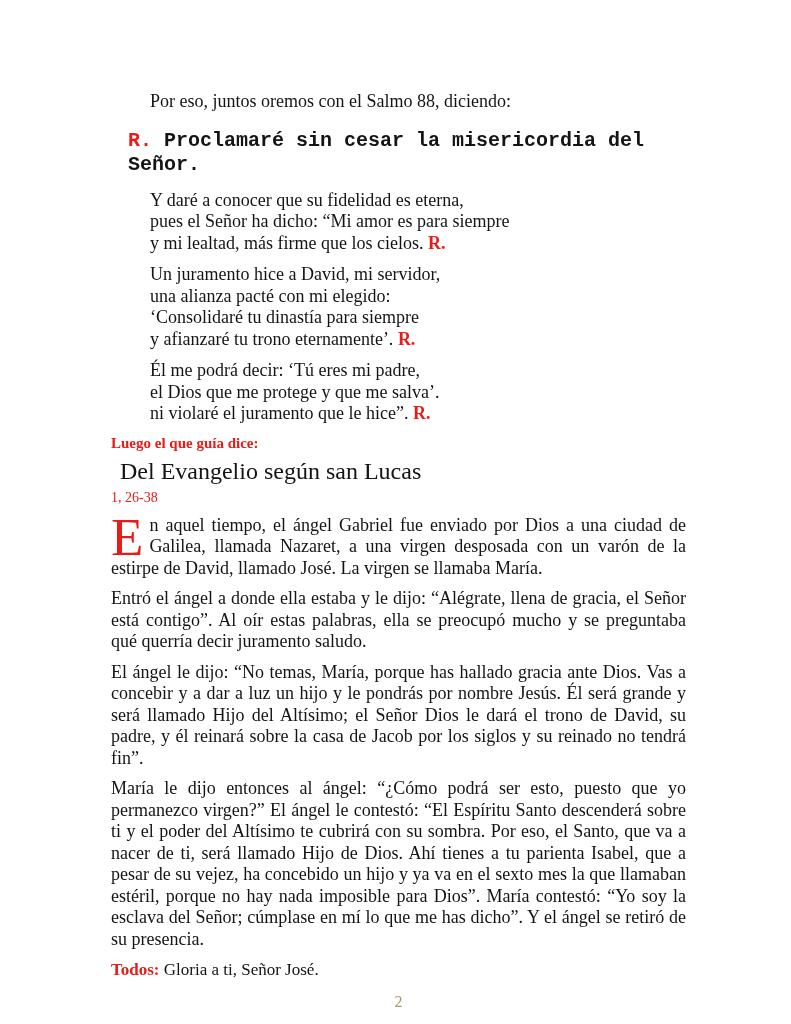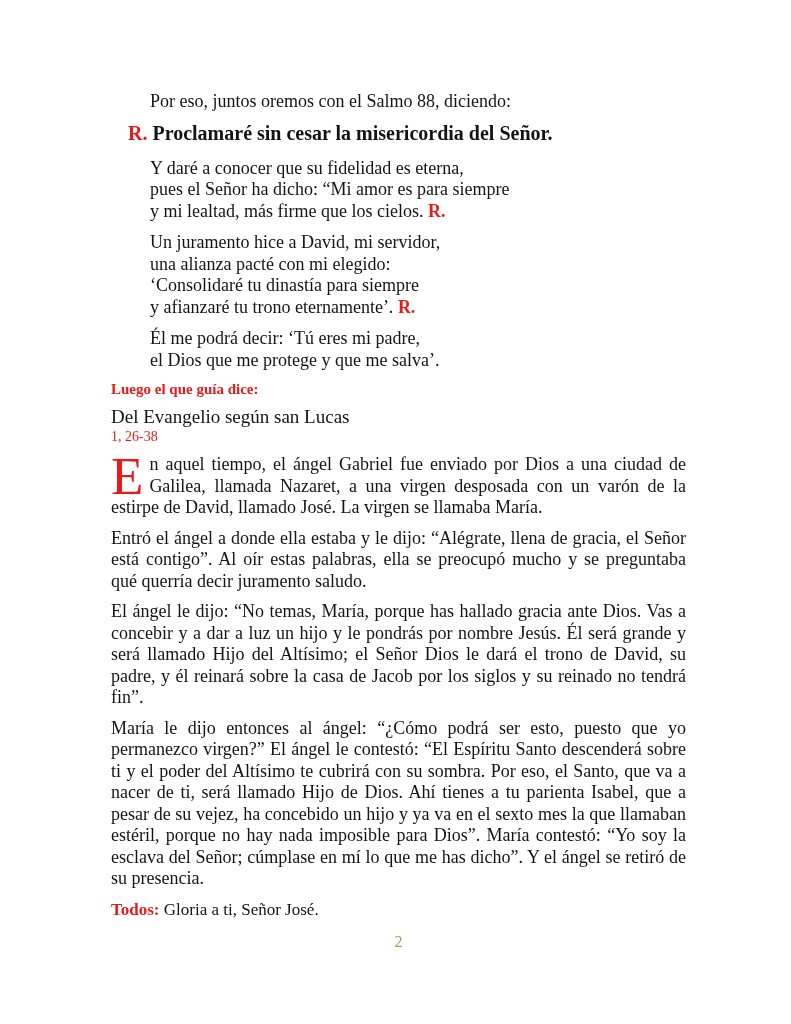--- a/index.html
+++ b/index.html
@@ -14,40 +14,41 @@
     box-sizing: border-box;
     width: 791px; height: 831px;
     padding: 91px 105px 0 111px;
   }
   
   .intro {
     margin: 0 0 5px 39px;
     font-size: 18px; line-height: 21.5px;
   }
   .response-line {
-    margin: 8px 0 13px 17px;
+    margin: 16px 0 13px 17px;
     font-size: 20px; line-height: 24px;
     font-weight: bold;
+    font-family: Liberation Mono, monospace;
   }
   .r { color: var(--red); font-weight: bold; }
   .stanza {
     margin: 0 0 10px 39px;
     font-size: 18px; line-height: 21.5px;
   }
   .stanza-line { white-space: nowrap; }
   
   .rubric {
     margin: 5px 0 10px 0;
     color: var(--red);
     font-size: 15px; line-height: 16px;
     font-weight: bold;
   }
   .gospel-title {
-    margin: 0;
-    font-size: 19px; line-height: 20px;
+    margin: 9px;
+    font-size: 24px; line-height: 20px;
   }
   .verse-ref {
     margin: 2px 0 10px 0;
     color: var(--red);
     font-size: 14px; line-height: 15px;
   }
   .para {
     margin: 0 0 9px 0;
     font-size: 18px; line-height: 21.5px;
     text-align: justify;
@@ -98,20 +99,24 @@
     <div class="stanza-line">‘Consolidaré tu dinastía para siempre</div>
     <div class="stanza-line">
       <span>y afianzaré tu trono eternamente’.</span>
       <span class="r">R.</span>
     </div>
   </div>
 
   <div class="stanza">
     <div class="stanza-line">Él me podrá decir: ‘Tú eres mi padre,</div>
     <div class="stanza-line">el Dios que me protege y que me salva’.</div>
+    <div class="stanza-line">
+      <span>ni violaré el juramento que le hice”.</span>
+      <span class="r">R.</span>
+    </div>
   </div>
 
   <div class="rubric">Luego el que guía dice:</div>
   <div class="gospel-title">Del Evangelio según san Lucas</div>
   <div class="verse-ref">1, 26-38</div>
 
   <p class="para"><span class="dropcap">E</span><span>n aquel tiempo, el ángel Gabriel fue enviado por Dios a una ciudad de Galilea, llamada Nazaret, a una virgen desposada con un varón de la estirpe de David, llamado José. La virgen se llamaba María.</span></p>
 
   <p class="para">Entró el ángel a donde ella estaba y le dijo: “Alégrate, llena de gracia, el Señor está contigo”. Al oír estas palabras, ella se preocupó mucho y se preguntaba qué querría decir juramento saludo.</p>
   <p class="para">El ángel le dijo: “No temas, María, porque has hallado gracia ante Dios. Vas a concebir y a dar a luz un hijo y le pondrás por nombre Jesús. Él será grande y será llamado Hijo del Altísimo; el Señor Dios le dará el trono de David, su padre, y él reinará sobre la casa de Jacob por los siglos y su reinado no tendrá fin”.</p>

